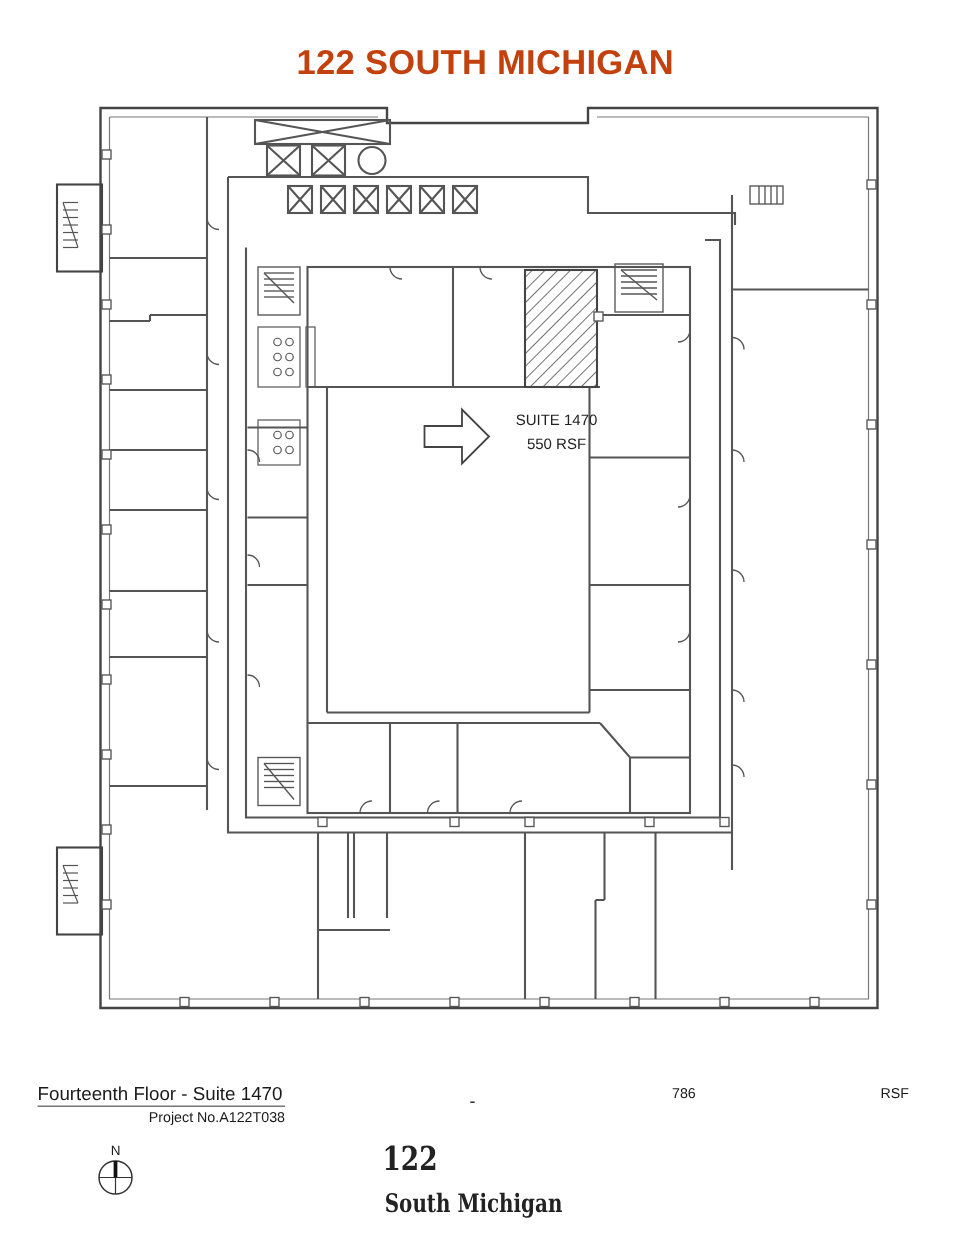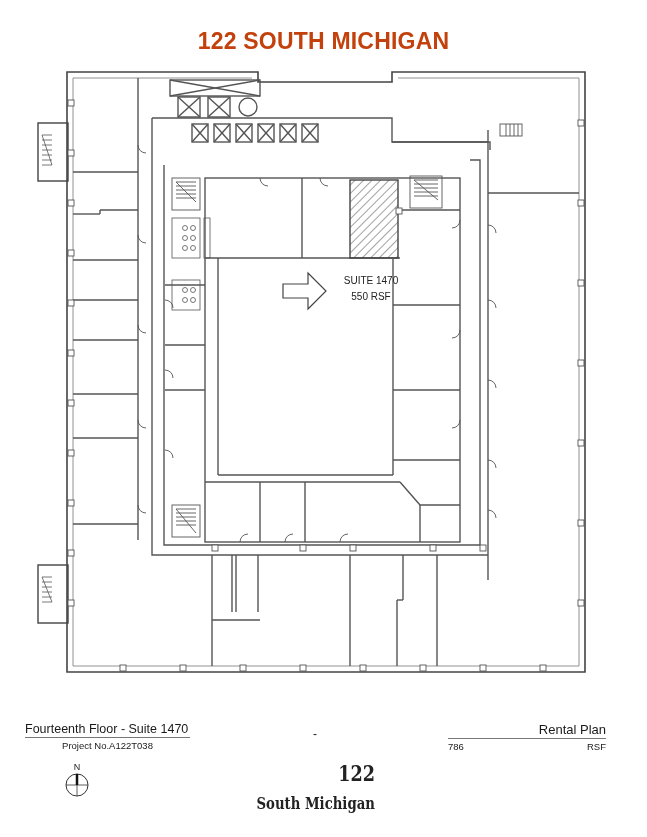--- a/index.html
+++ b/index.html
@@ -6,29 +6,29 @@
   body { width: 647px; height: 837px; position: relative; overflow: hidden;
          font-family: "Liberation Sans", sans-serif; color: #1a1a1a; }
   .title { position: absolute; left: 0; top: 28px; width: 647px; text-align: center;
            font-size: 23px; font-weight: bold; letter-spacing: 0.2px; color: #c2410c; }
   .plan { position: absolute; left: 0; top: 0; }
   .plan svg { display: block; }
   .suite-label { position: absolute; left: 335px; top: 273px; width: 72px; text-align: center;
                  font-size: 10px; line-height: 16px; color: #222; }
   .footer-left { position: absolute; left: 25px; top: 722px; width: 165px; }
   .fl-title { font-size: 12.5px; border-bottom: 1px solid #777; padding-bottom: 1px; white-space: nowrap; }
-  .fl-row { display: flex; justify-content: center; font-size: 9.5px; margin-top: 2px; }
+  .fl-row { display: flex; justify-content: flex-end; font-size: 9.5px; margin-top: 2px; }
   .dash { position: absolute; left: 313px; top: 727px; font-size: 12px; }
   .footer-right { position: absolute; left: 448px; top: 722px; width: 158px; }
   .fr-title { text-align: right; font-size: 13px; border-bottom: 1px solid #777; padding-bottom: 1px; }
   .fr-row { display: flex; justify-content: space-between; font-size: 9.5px; margin-top: 2px; }
   .compass { position: absolute; left: 64px; top: 762px; width: 26px; height: 36px; }
   .compass-n { position: absolute; left: 0; top: 0; width: 26px; text-align: center; font-size: 9px; }
   .compass svg { position: absolute; left: 0; top: 10px; }
-  .brand { position: absolute; left: 240px; top: 760px; width: 150px; text-align: right;
+  .brand { position: absolute; left: 240px; top: 760px; width: 150px; text-align: left;
            font-family: "DejaVu Serif", "Liberation Serif", serif; font-weight: bold; color: #222; }
   .brand-num { font-size: 22px; line-height: 26px; transform: scaleX(0.8); }
   .brand-name { font-size: 17px; line-height: 22px; transform: scaleX(0.78); white-space: nowrap; margin-top: 6px; }
 </style>
 </head>
 <body>
 
 <div class="title">122 SOUTH MICHIGAN</div>
 
 <div class="plan">
@@ -283,21 +283,20 @@
   <div class="fl-title">Fourteenth Floor - Suite 1470</div>
   <div class="fl-row">
     <span>Project No.</span>
     <span>A122T038</span>
   </div>
 </div>
 
 <div class="dash">-</div>
 
 <div class="footer-right">
-  <div class="fr-title">Rental Plan</div>
   <div class="fr-row">
     <span>786</span>
     <span>RSF</span>
   </div>
 </div>
 
 <div class="compass">
   <div class="compass-n">N</div>
   <svg width="26" height="26" viewBox="0 0 26 26">
     <circle cx="13" cy="13" r="11" fill="none" stroke="#333" stroke-width="1"></circle>

